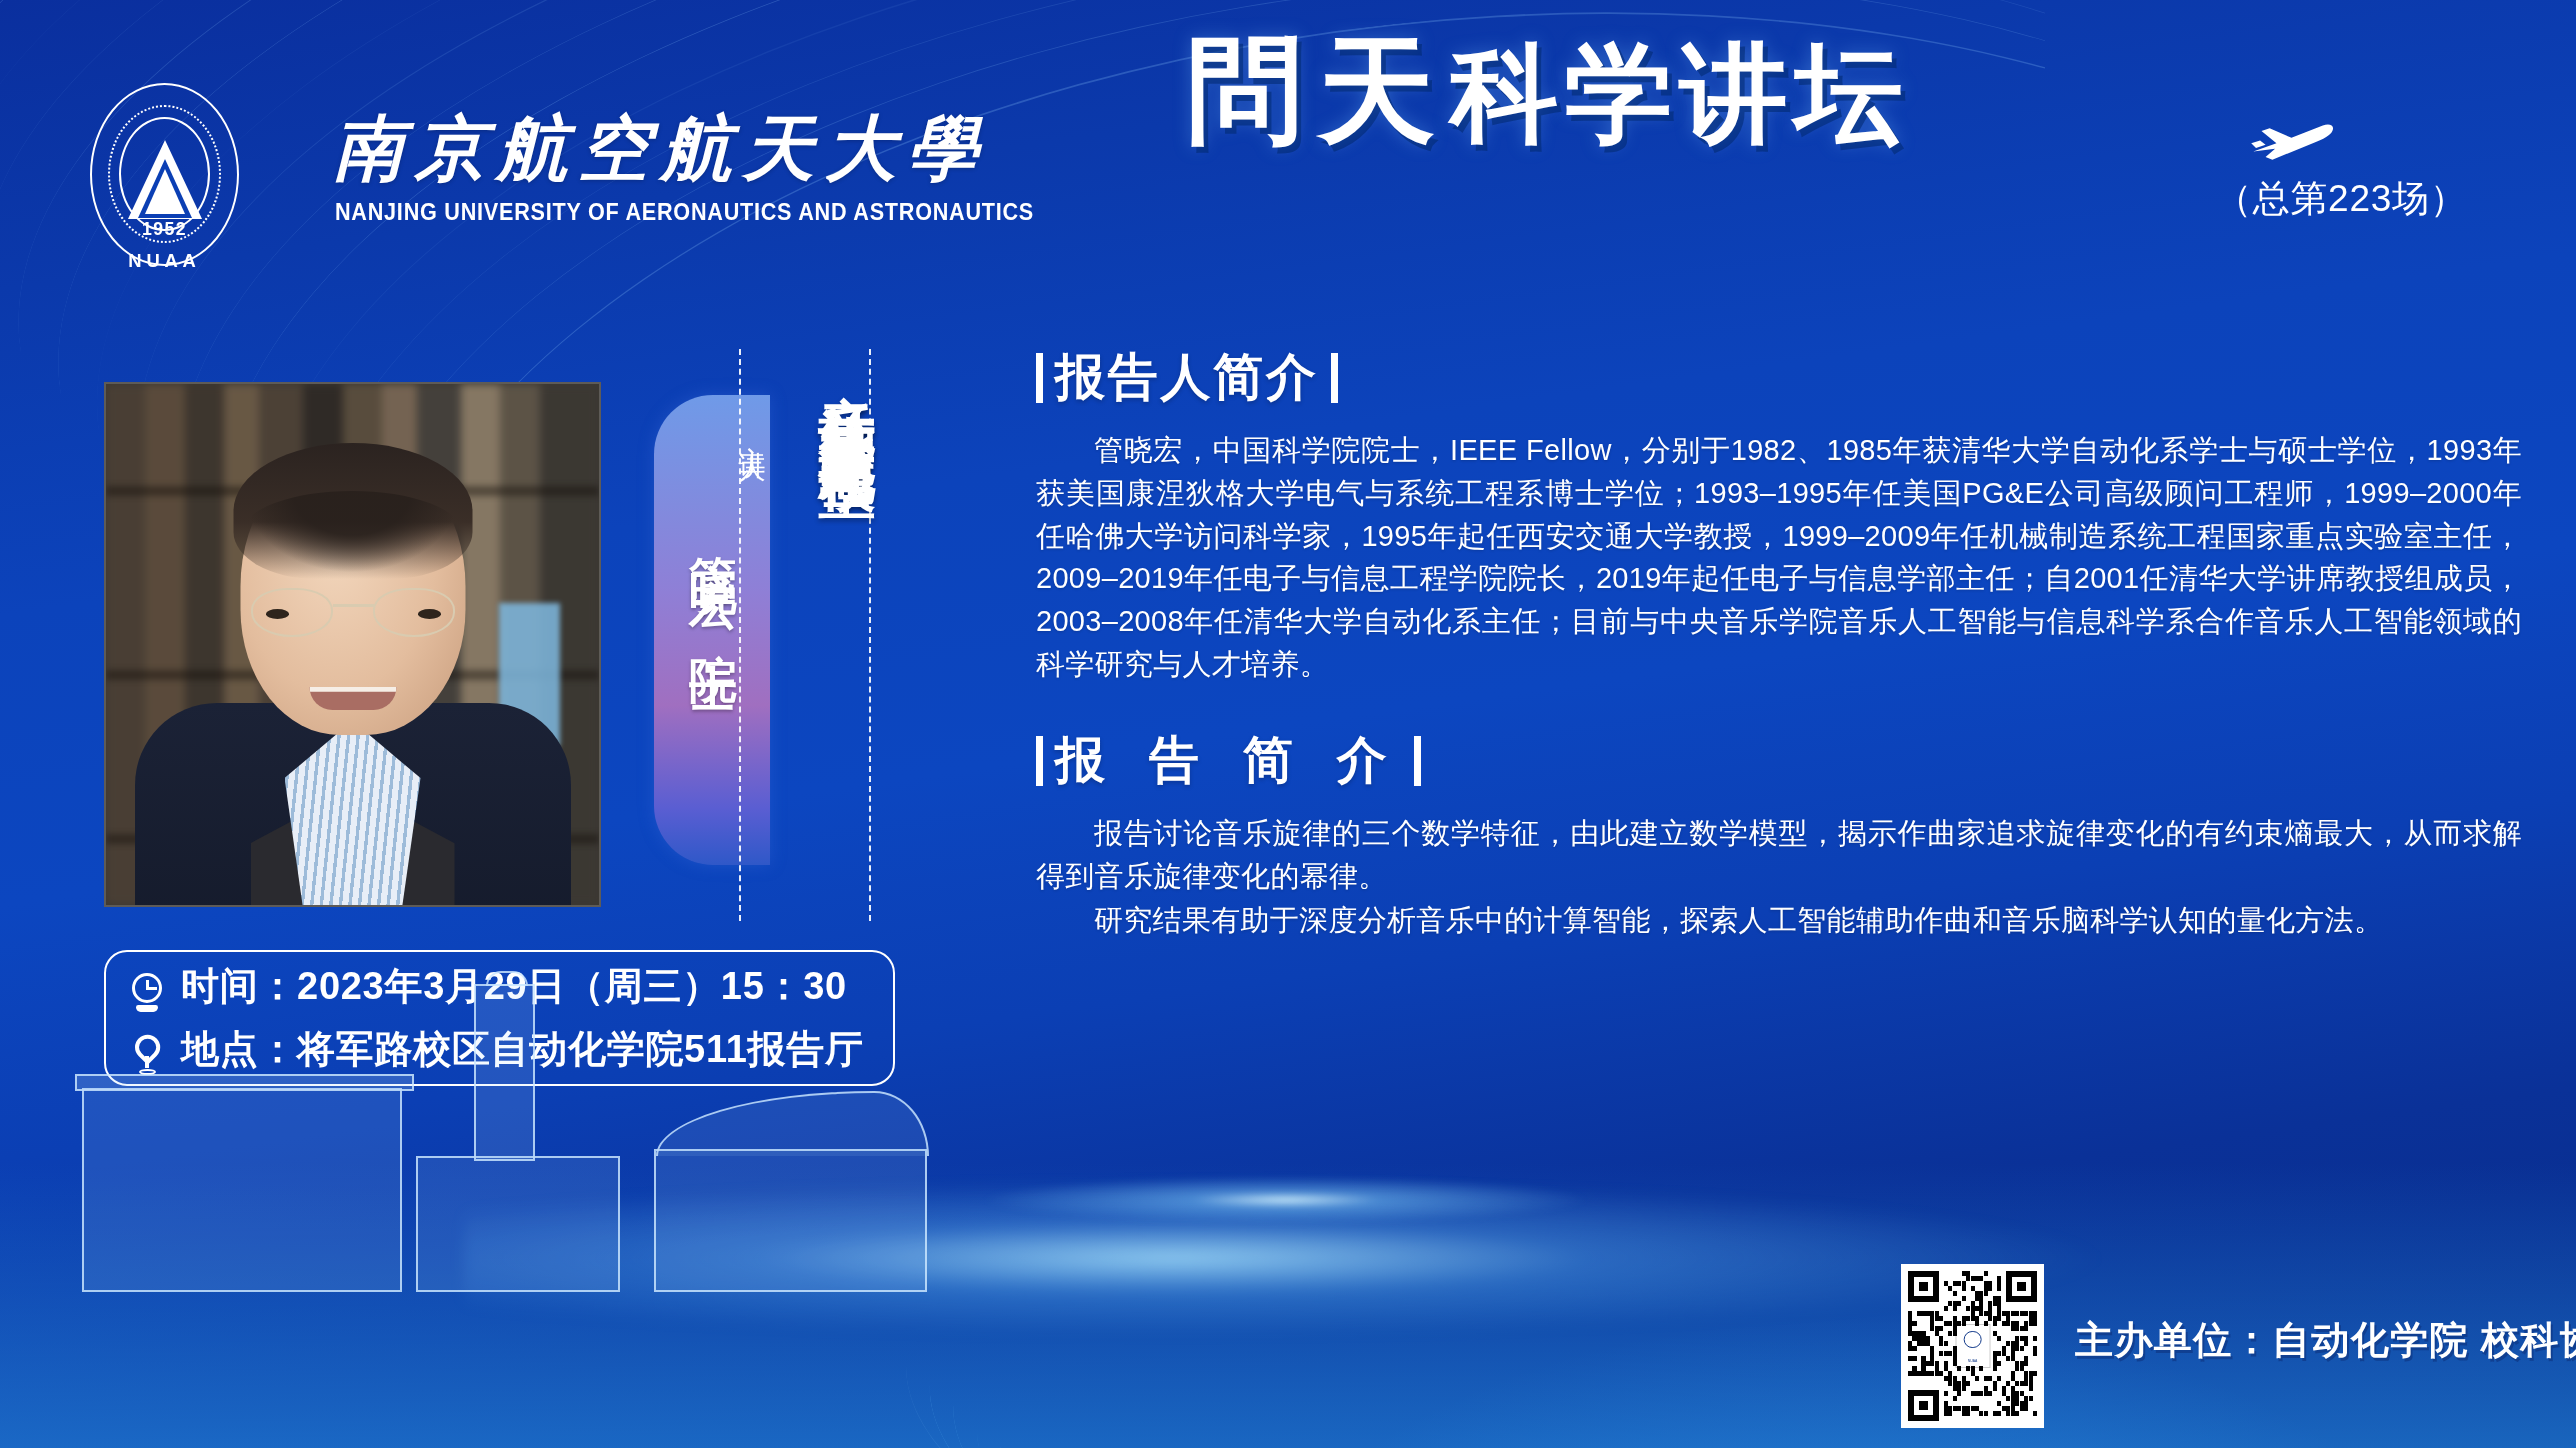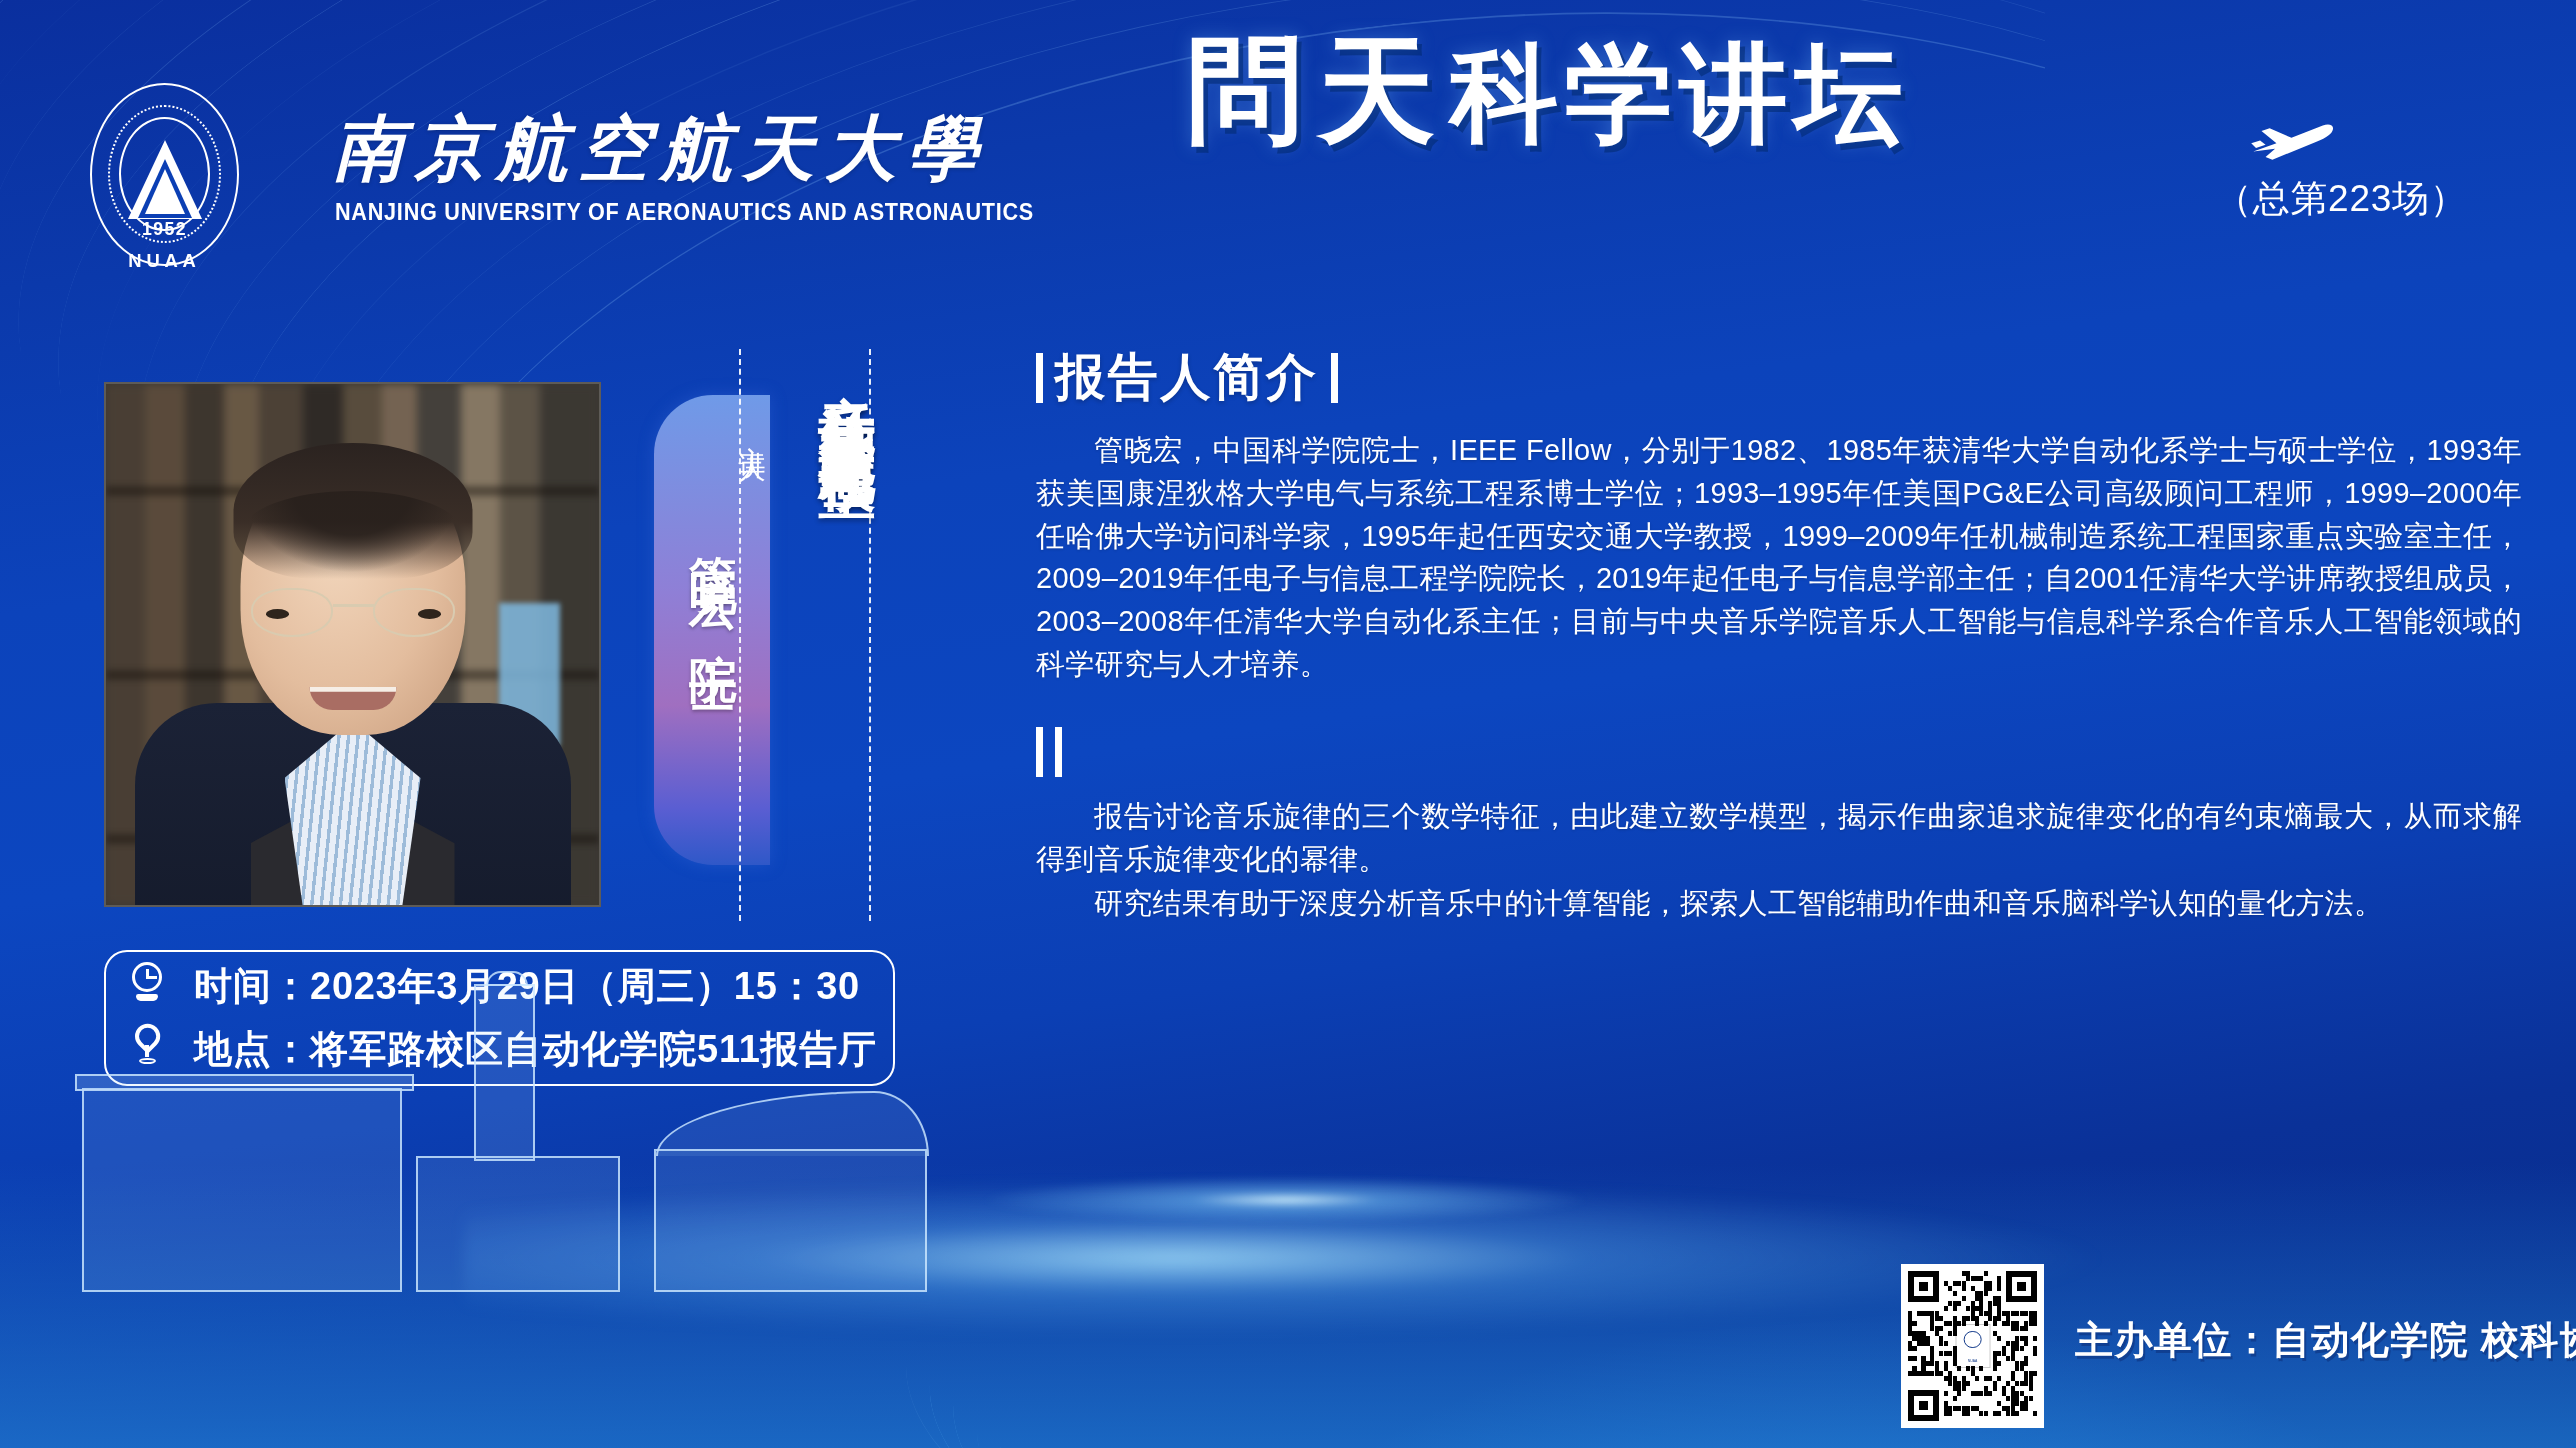--- a/index.html
+++ b/index.html
@@ -217,21 +217,21 @@
     width:100%; display:flex; justify-content:center;
   }
 
   
   .infobox {
     position:absolute; left:104px; top:950px; width:791px; height:136px;
     border:2.7px solid #fff; border-radius:23px;
     padding:16.4px 23px;
     display:flex; flex-direction:column; justify-content:center; gap:12.3px;
   }
-  .inforow { display:flex; align-items:flex-start; gap:28px; }
+  .inforow { display:flex; align-items:flex-end; gap:15px; }
   .inforow .txt { font-size:38px; font-weight:700; letter-spacing:0.7px; white-space:nowrap; }
   .ico { width:37px; height:40px; flex:0 0 37px; position:relative; }
   .ico.clock .c1 { position:absolute; left:2.7px; top:1.4px; width:30px; height:30px; border:3.4px solid #fff; border-radius:50%; }
   .ico.clock .h { position:absolute; left:17px; top:8.2px; width:2.7px; height:9.5px; background:#fff; }
   .ico.clock .m { position:absolute; left:17px; top:15px; width:11px; height:2.7px; background:#fff; }
   .ico.clock .base { position:absolute; left:6.8px; bottom:0; width:22px; height:6.8px; background:#fff; border-radius:2.7px 2.7px 5.5px 5.5px; }
   .ico.pin .p {
     position:absolute; left:6.1px; top:0; width:24.5px; height:24.5px; border:4.1px solid #fff; border-radius:50% 50% 50% 0;
     transform:rotate(-45deg);
   }
@@ -444,20 +444,21 @@
       <span class="t">报告人简介</span>
       <span class="bar"></span>
     </div>
 
     <div>
       <p class="para">管晓宏，中国科学院院士，IEEE Fellow，分别于1982、1985年获清华大学自动化系学士与硕士学位，1993年获美国康涅狄格大学电气与系统工程系博士学位；1993–1995年任美国PG&amp;E公司高级顾问工程师，1999–2000年任哈佛大学访问科学家，1995年起任西安交通大学教授，1999–2009年任机械制造系统工程国家重点实验室主任，2009–2019年任电子与信息工程学院院长，2019年起任电子与信息学部主任；自2001任清华大学讲席教授组成员，2003–2008年任清华大学自动化系主任；目前与中央音乐学院音乐人工智能与信息科学系合作音乐人工智能领域的科学研究与人才培养。</p>
     </div>
 
     <div class="sec-head spaced block2">
       <span class="bar"></span>
+      <span class="t">报 告 简 介</span>
       <span class="bar"></span>
     </div>
 
     <div>
       <p class="para">报告讨论音乐旋律的三个数学特征，由此建立数学模型，揭示作曲家追求旋律变化的有约束熵最大，从而求解得到音乐旋律变化的幂律。</p>
       <p class="para">研究结果有助于深度分析音乐中的计算智能，探索人工智能辅助作曲和音乐脑科学认知的量化方法。</p>
     </div>
   </div>
 
   <div class="qr">

